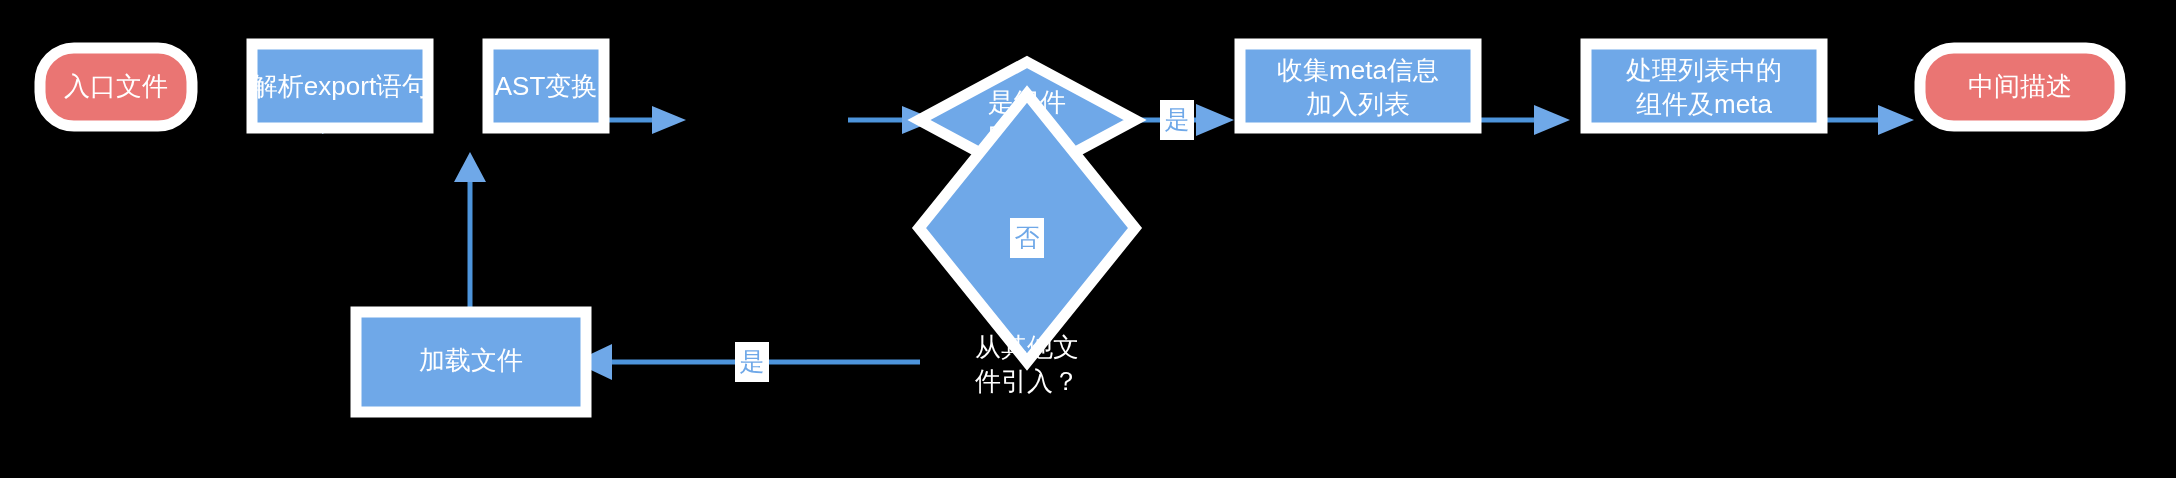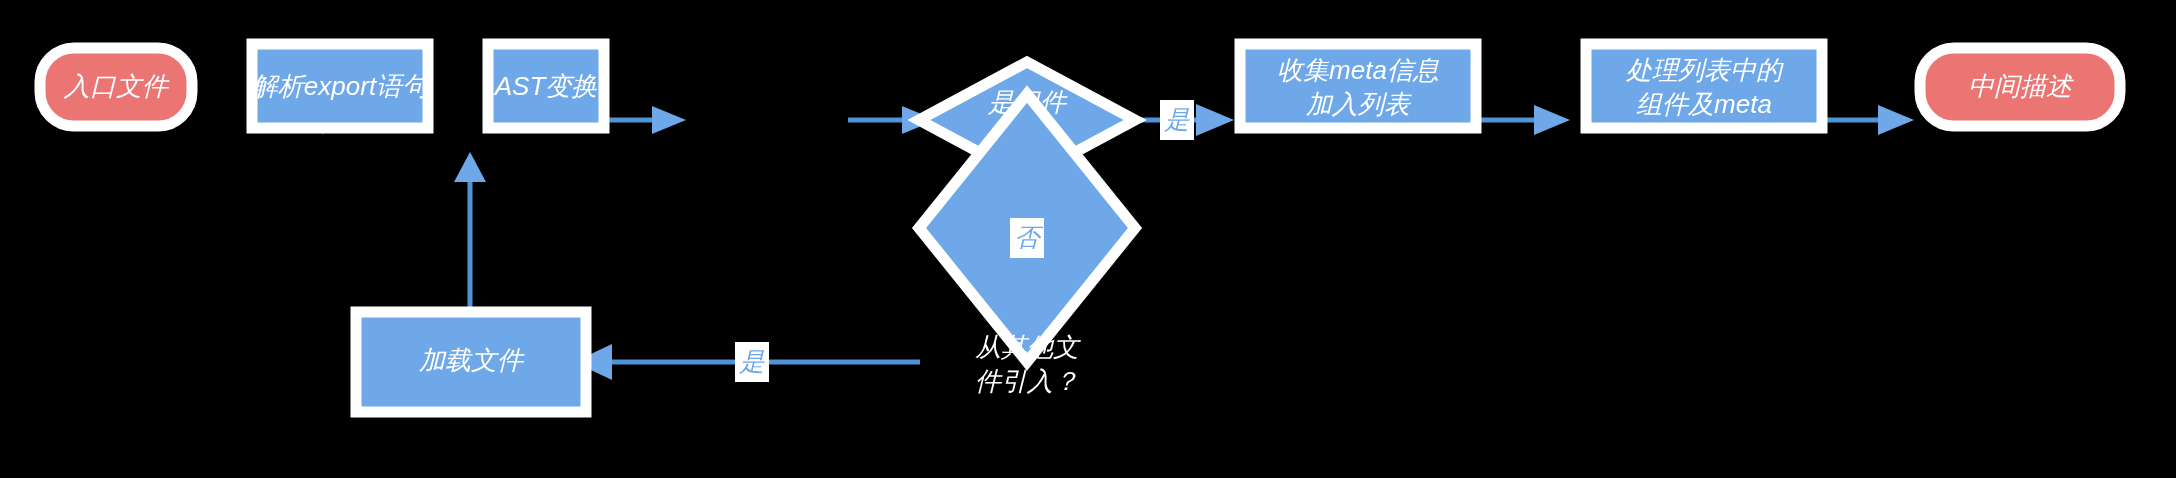--- a/index.html
+++ b/index.html
@@ -11,21 +11,20 @@
     width: 2176px;
     height: 478px;
     overflow: hidden;
     font-family: "Liberation Sans", "DejaVu Sans", sans-serif;
   }
   #flow-root {
     position: relative;
     width: 2176px;
     height: 478px;
     background: #000000;
-    font-style: italic;
   }
   svg.flow-canvas {
     display: block;
     width: 2176px;
     height: 478px;
   }
   .node-shape-fill-process { fill: #6FA8E8; }
   .node-shape-fill-terminal { fill: #EA7573; }
   .node-shape-stroke { stroke: #FFFFFF; stroke-width: 11; }
   .edge-line {

